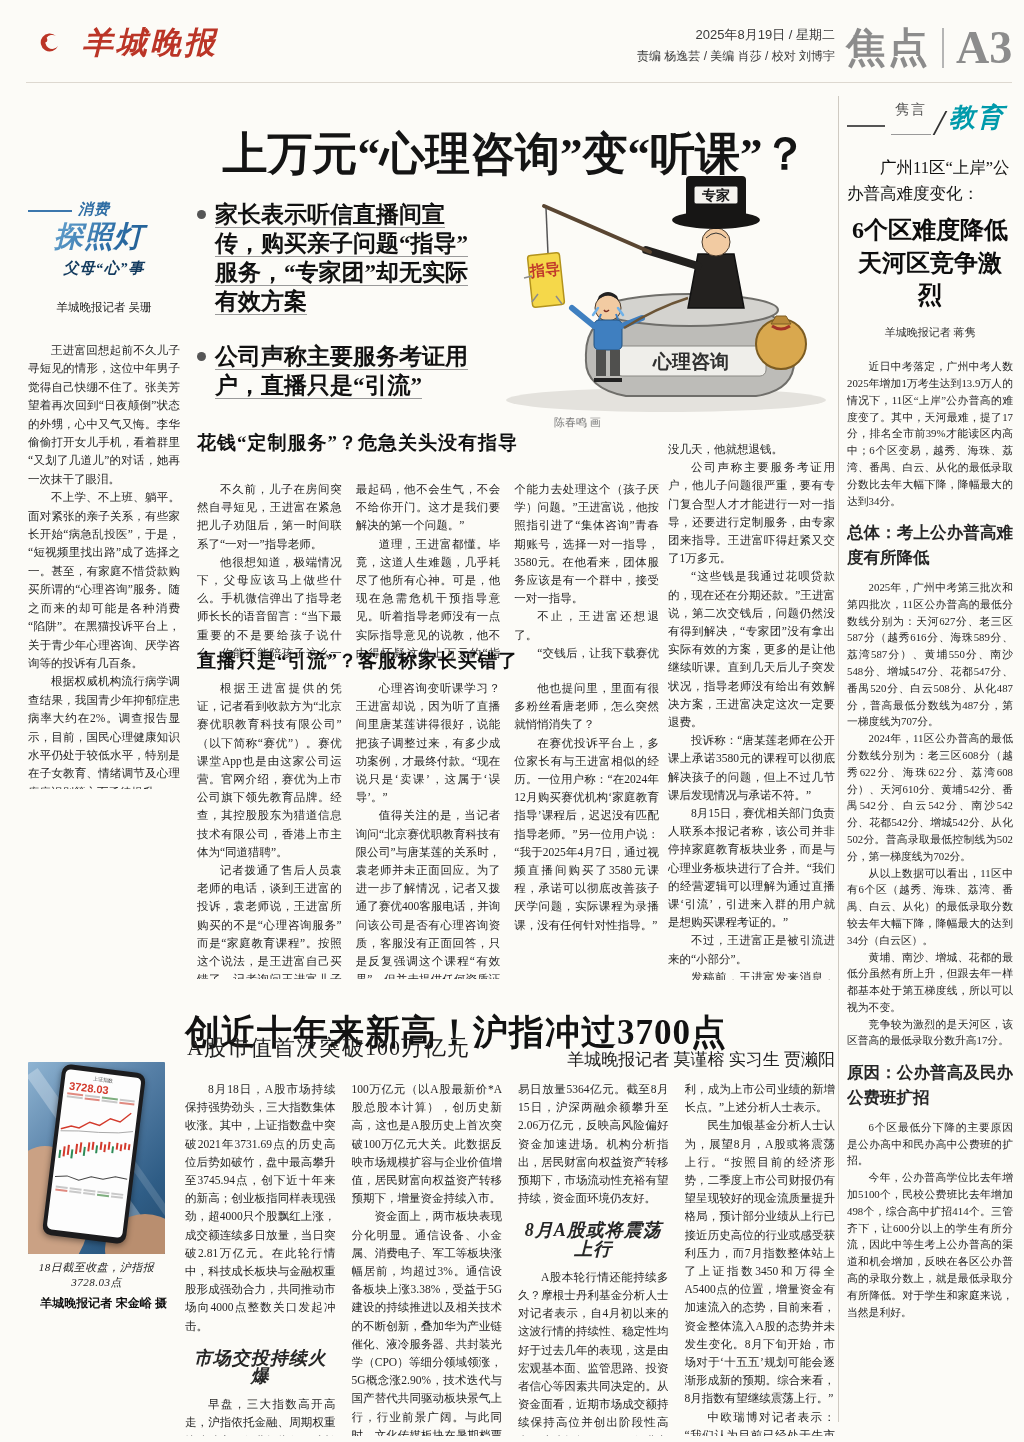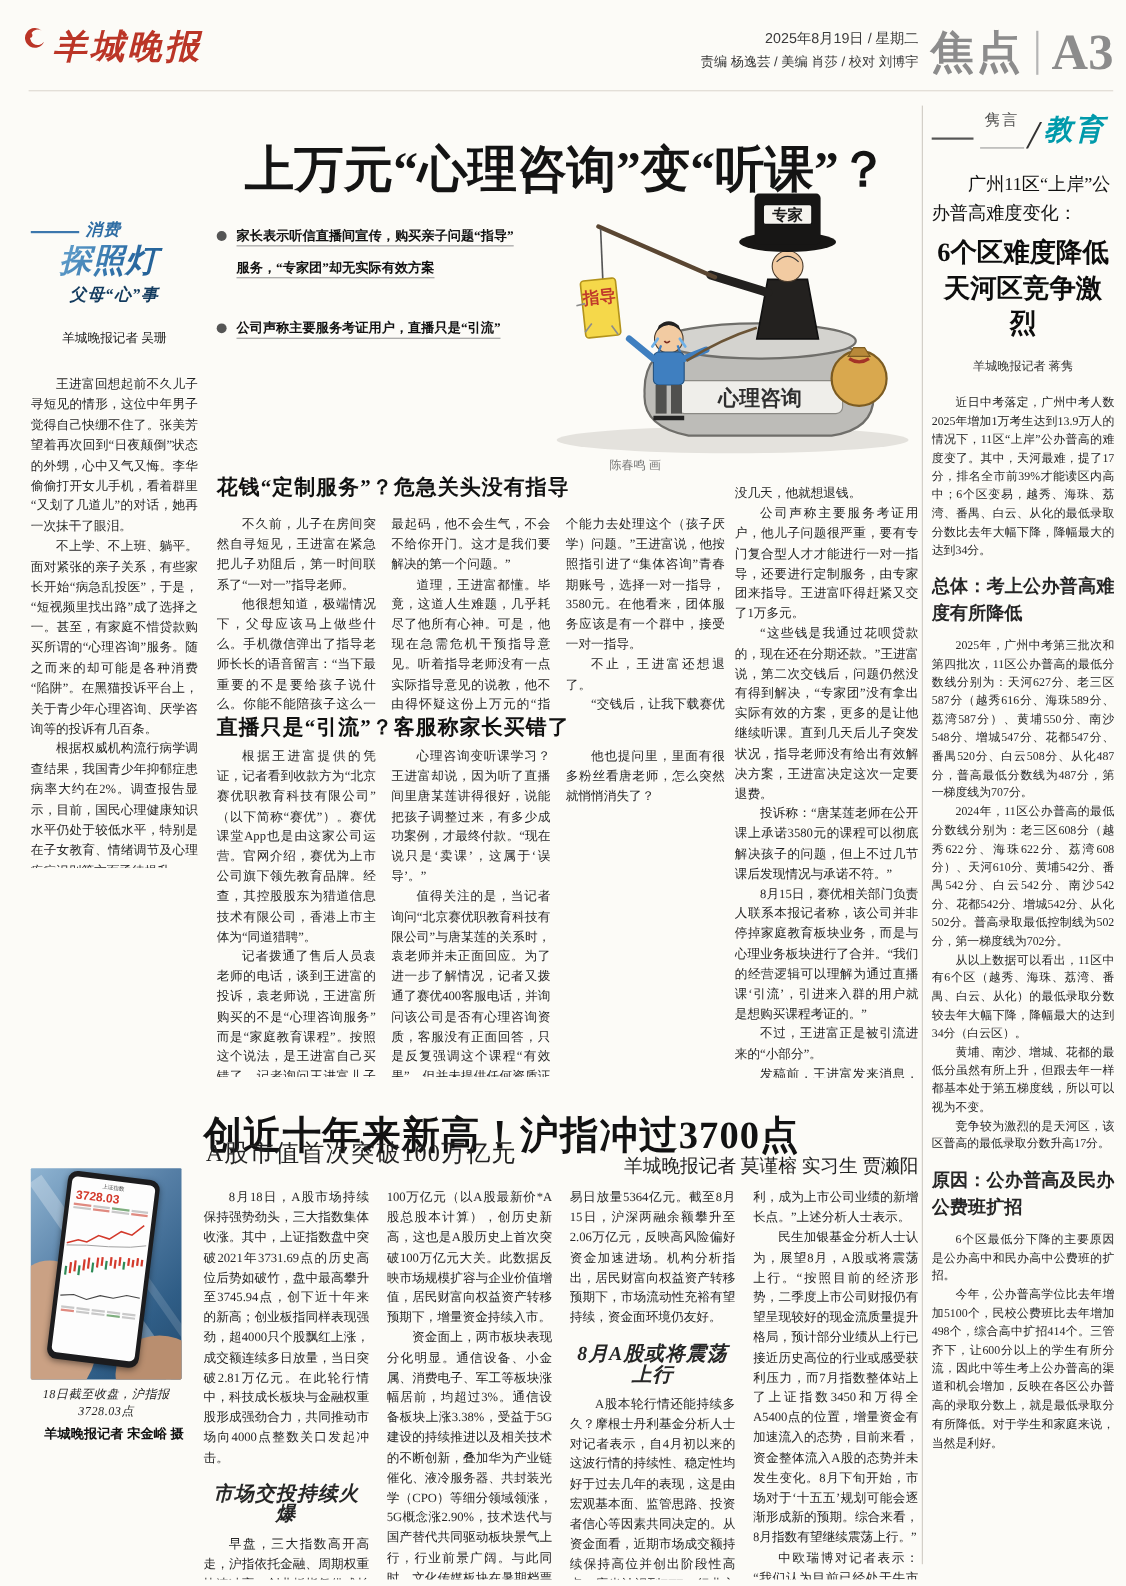--- a/index.html
+++ b/index.html
@@ -1,20 +1,20 @@
 <!DOCTYPE html>
 <html lang="zh"><head>
 <meta charset="utf-8">
 <style>
   html,body{margin:0;padding:0;}
   body{width:1024px;height:1442px;background:#f2f0ec;}
   .page{position:relative;width:1024px;height:1442px;background:#fcfbf7;overflow:hidden;
         font-family:"Liberation Serif","DejaVu Serif",serif;color:#262626;}
   
-  .masthead{position:absolute;left:18px;top:22px;display:flex;gap:4px;}
+  .masthead{position:absolute;left:36px;top:22px;display:flex;align-items:center;gap:20px;}
   .masthead .mh-text{font-size:31px;font-weight:bold;font-style:italic;color:#bb3527;letter-spacing:3px;}
   .dateblock{position:absolute;right:189px;top:26px;text-align:right;
              font-family:"Liberation Sans","DejaVu Sans",sans-serif;color:#3a3a3a;}
   .dateblock .d1{font-size:13px;margin-bottom:4px;}
   .dateblock .d2{font-size:12px;}
   .pagemark{position:absolute;left:846px;top:20px;width:168px;display:flex;align-items:center;gap:12px;color:#8c8c8c;}
   .pagemark .pm-sec{font-size:40px;font-weight:bold;letter-spacing:2px;}
   .pagemark .pm-div{width:2px;height:40px;background:#b5b5b5;}
   .pagemark .pm-no{font-size:46px;font-weight:bold;}
   .header-rule{position:absolute;left:26px;top:82px;width:986px;height:1px;background:#ddd8d0;}
@@ -33,30 +33,30 @@
   .cons-body .p{text-indent:2em;}
   
   .p{text-indent:2em;}
   .c{text-indent:0;}
   
   .main-hl{position:absolute;left:192px;top:94px;width:646px;text-align:center;
            font-size:45px;font-weight:bold;color:#141414;letter-spacing:0px;}
   .bullets{position:absolute;left:197px;top:200px;width:272px;}
   .bullet-item{display:flex;gap:9px;margin-bottom:26px;}
   .bullet-item .dot{width:9px;height:9px;border-radius:50%;background:#555;margin-top:10px;flex:none;}
-  .bullet-item .bullet-text{font-size:12px;font-weight:bold;line-height:29px;color:#111;
+  .bullet-item .bullet-text{font-size:23px;font-weight:bold;line-height:29px;color:#111;
       text-decoration:underline;text-decoration-color:#9a9a9a;text-decoration-thickness:1px;text-underline-offset:5px;}
   .cartoon{position:absolute;left:466px;top:158px;width:372px;height:272px;}
   .cartoon-credit{position:absolute;left:88px;bottom:0px;font-size:11px;color:#777;}
   .sec-title{position:absolute;left:197px;width:462px;font-size:19px;font-weight:bold;color:#111;letter-spacing:1px;}
   .sec1-title{top:430px;}
   .sec2-title{top:648px;}
   .cols{position:absolute;display:flex;gap:14px;text-align:justify;font-size:11.5px;line-height:18.2px;}
   .cols .col{flex:1;overflow:hidden;}
-  .sec1-cols{left:197px;top:468px;width:462px;height:180px;}
+  .sec1-cols{left:197px;top:480px;width:462px;height:180px;}
   .sec2-cols{left:197px;top:679px;width:462px;height:300px;}
   .rightcol{position:absolute;left:668px;top:440px;width:167px;height:540px;overflow:hidden;
             font-size:11.5px;line-height:18.2px;text-align:justify;}
   
   .edu{position:absolute;left:847px;top:100px;width:166px;}
   .edu-logo{display:flex;align-items:flex-end;gap:6px;}
   .edu-logo .eline{width:38px;height:2px;background:#555;margin-bottom:8px;}
   .edu-logo .ek{font-size:14px;color:#555;letter-spacing:2px;border-bottom:1px solid #999;padding:0 4px 15px;}
   .edu-logo .eslash{width:2px;height:24px;background:#333;transform:skewX(-28deg);margin:0 2px;}
   .edu-logo .ebig{font-size:26px;font-weight:bold;font-style:italic;color:#009aab;letter-spacing:2px;}
@@ -225,20 +225,21 @@
         <div class="p">记者拨通了售后人员袁老师的电话，谈到王进富的投诉，袁老师说，王进富所购买的不是“心理咨询服务”而是“家庭教育课程”。按照这个说法，是王进富自己买错了。记者询问王进富儿子突发紧急状况时，指导老师提供了哪些服务。袁老师解释说：“他购买的是我们的课程，而不是答疑服务。就这样买的课程，让家长来学习，来成长，是这个模式。”</div>
       </div>
     <div class="col">
 
     <div class="p">心理咨询变听课学习？王进富却说，因为听了直播间里唐某莲讲得很好，说能把孩子调整过来，有多少成功案例，才最终付款。“现在说只是‘卖课’，这属于‘误导’。”</div>
         <div class="p">值得关注的是，当记者询问“北京赛优职教育科技有限公司”与唐某莲的关系时，袁老师并未正面回应。为了进一步了解情况，记者又拨通了赛优400客服电话，并询问该公司是否有心理咨询资质，客服没有正面回答，只是反复强调这个课程“有效果”，但并未提供任何资质证明。</div>
       </div>
     <div class="col">
 
     <div class="p">他也提问里，里面有很多粉丝看唐老师，怎么突然就悄悄消失了？</div>
+        <div class="p">在赛优投诉平台上，多位家长有与王进富相似的经历。一位用户称：“在2024年12月购买赛优机构‘家庭教育指导’课程后，迟迟没有匹配指导老师。”另一位用户说：“我于2025年4月7日，通过视频直播间购买了3580元课程，承诺可以彻底改善孩子厌学问题，实际课程为录播课，没有任何针对性指导。”</div>
       </div>
   </div>
 
   <div class="rightcol">
 
   <div class="c">没几天，他就想退钱。</div>
       <div class="p">公司声称主要服务考证用户，他儿子问题很严重，要有专门复合型人才才能进行一对一指导，还要进行定制服务，由专家团来指导。王进富吓得赶紧又交了1万多元。</div>
       <div class="p">“这些钱是我通过花呗贷款的，现在还在分期还款。”王进富说，第二次交钱后，问题仍然没有得到解决，“专家团”没有拿出实际有效的方案，更多的是让他继续听课。直到几天后儿子突发状况，指导老师没有给出有效解决方案，王进富决定这次一定要退费。</div>
       <div class="p">投诉称：“唐某莲老师在公开课上承诺3580元的课程可以彻底解决孩子的问题，但上不过几节课后发现情况与承诺不符。”</div>
       <div class="p">8月15日，赛优相关部门负责人联系本报记者称，该公司并非停掉家庭教育板块业务，而是与心理业务板块进行了合并。“我们的经营逻辑可以理解为通过直播课‘引流’，引进来入群的用户就是想购买课程考证的。”</div>

